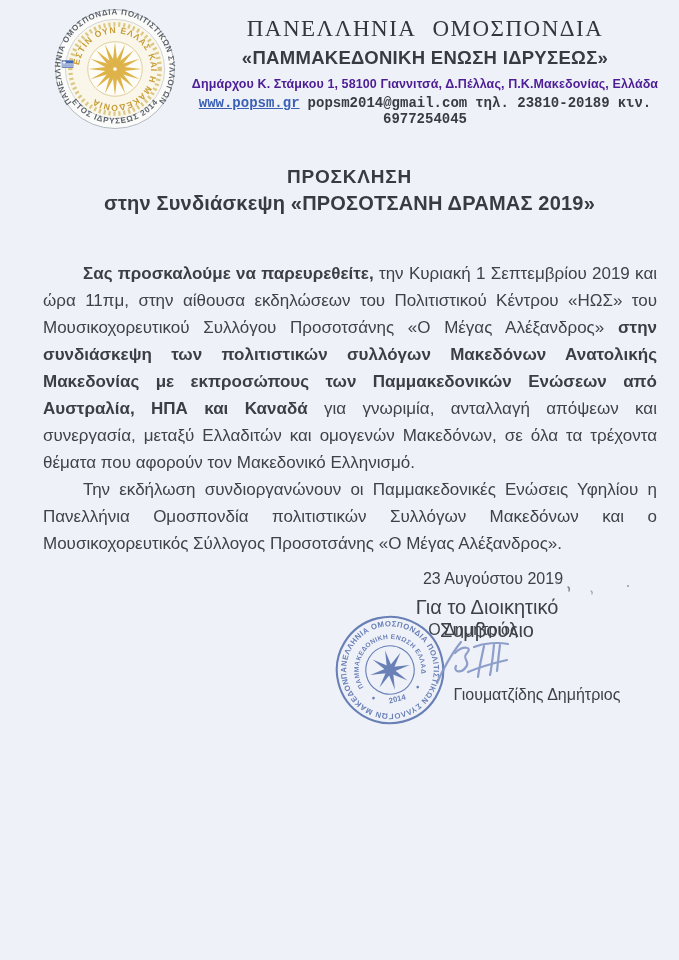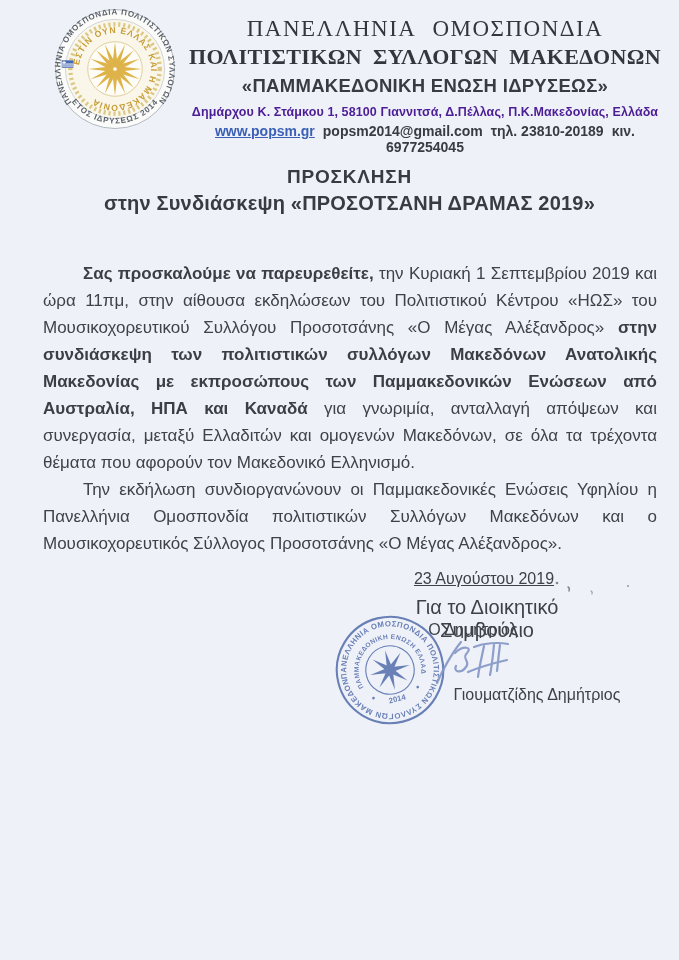--- a/index.html
+++ b/index.html
@@ -7,35 +7,35 @@
         font-family:"Liberation Sans","DejaVu Sans",sans-serif;color:#3d4249;}
   
   .logo{position:absolute;left:53px;top:7px;width:124px;height:124px;opacity:.95;}
   .head-text{position:absolute;left:178px;top:16px;width:494px;text-align:center;}
   .org1{font-family:"Liberation Serif","DejaVu Serif",serif;font-weight:normal;font-size:23px;
         letter-spacing:1.5px;word-spacing:10px;color:#33373d;}
   .org2{font-family:"Liberation Serif","DejaVu Serif",serif;font-weight:bold;font-size:22px;
         letter-spacing:.4px;word-spacing:5px;color:#33373d;margin-top:2px;}
   .union{font-weight:bold;font-size:18.5px;margin-top:5px;letter-spacing:.3px;color:#383c42;}
   .addr{font-weight:bold;font-size:12.5px;margin-top:8px;letter-spacing:.1px;color:#4c1d95;}
-  .contact{font-weight:bold;font-size:14px;margin-top:4px;color:#383c42;}
+  .contact{font-weight:bold;font-size:14px;margin-top:4px;color:#383c42;font-family:Liberation Mono, monospace;}
   .contact .sep{display:inline-block;width:8px;}
   .link{color:#3a5fb5;text-decoration:underline;cursor:pointer;}
   
   .title{position:absolute;top:166px;left:10px;width:679px;text-align:center;
          font-weight:bold;font-size:19px;letter-spacing:.8px;color:#383c42;}
   .subtitle{position:absolute;top:192px;left:10px;width:679px;text-align:center;
          font-weight:bold;font-size:20px;letter-spacing:.2px;color:#383c42;}
   
   .body-text{position:absolute;left:43px;top:260px;width:614px;font-size:17px;
          line-height:27px;text-align:justify;color:#3e434a;}
   .body-text p{margin:0;text-indent:40px;}
   .body-text b{font-weight:bold;color:#3a3f46;}
   
-  .sig-date{position:absolute;left:404px;top:570px;width:160px;text-align:center;font-size:16px;text-decoration:underline;}
+  .sig-date{position:absolute;left:413px;top:570px;width:160px;text-align:center;font-size:16px;}
   .sig-board{position:absolute;left:372px;top:596px;width:230px;text-align:center;font-size:20px;}
   .sig-role{position:absolute;left:398px;top:621px;width:150px;text-align:center;font-size:16px;}
   .sig-name{position:absolute;left:432px;top:686px;width:210px;text-align:center;font-size:16px;}
   .stamp{position:absolute;left:333px;top:613px;width:114px;height:114px;opacity:.9;}
   .signature-svg{position:absolute;left:432px;top:637px;width:92px;height:50px;}
   .pen-marks{position:absolute;left:548px;top:575px;width:92px;height:24px;}
 </style>
 </head>
 <body>
 
@@ -85,21 +85,20 @@
       <rect width="19" height="12" fill="#3f62ae"></rect>
       <rect x="0" y="5.2" width="19" height="1.6" fill="#fdfdfd"></rect>
       <rect x="0" y="8.4" width="19" height="1.6" fill="#fdfdfd"></rect>
       <rect x="3" y="0.8" width="1.6" height="5" fill="#fdfdfd"></rect>
       <rect x="0.8" y="2.6" width="6" height="1.6" fill="#fdfdfd"></rect>
     </g>
   </svg>
 
   <div class="head-text">
     <div class="org1">ΠΑΝΕΛΛΗΝΙΑ ΟΜΟΣΠΟΝΔΙΑ</div>
-    <div class="org2">ΠΟΛΙΤΙΣΤΙΚΩΝ ΣΥΛΛΟΓΩΝ ΜΑΚΕΔΟΝΩΝ</div>
     <div class="union">«ΠΑΜΜΑΚΕΔΟΝΙΚΗ ΕΝΩΣΗ ΙΔΡΥΣΕΩΣ»</div>
     <div class="addr">Δημάρχου Κ. Στάμκου 1,  58100  Γιαννιτσά,  Δ.Πέλλας,  Π.Κ.Μακεδονίας,  Ελλάδα</div>
     <div class="contact">
       <a class="link">www.popsm.gr</a><span class="sep"></span><span>popsm2014@gmail.com</span><span class="sep"></span><span>τηλ. 23810-20189</span><span class="sep"></span><span>κιν. 6977254045</span>
     </div>
   </div>
 
   <div class="title">ΠΡΟΣΚΛΗΣΗ</div>
   <div class="subtitle">στην Συνδιάσκεψη  «ΠΡΟΣΟΤΣΑΝΗ ΔΡΑΜΑΣ 2019»</div>
 

